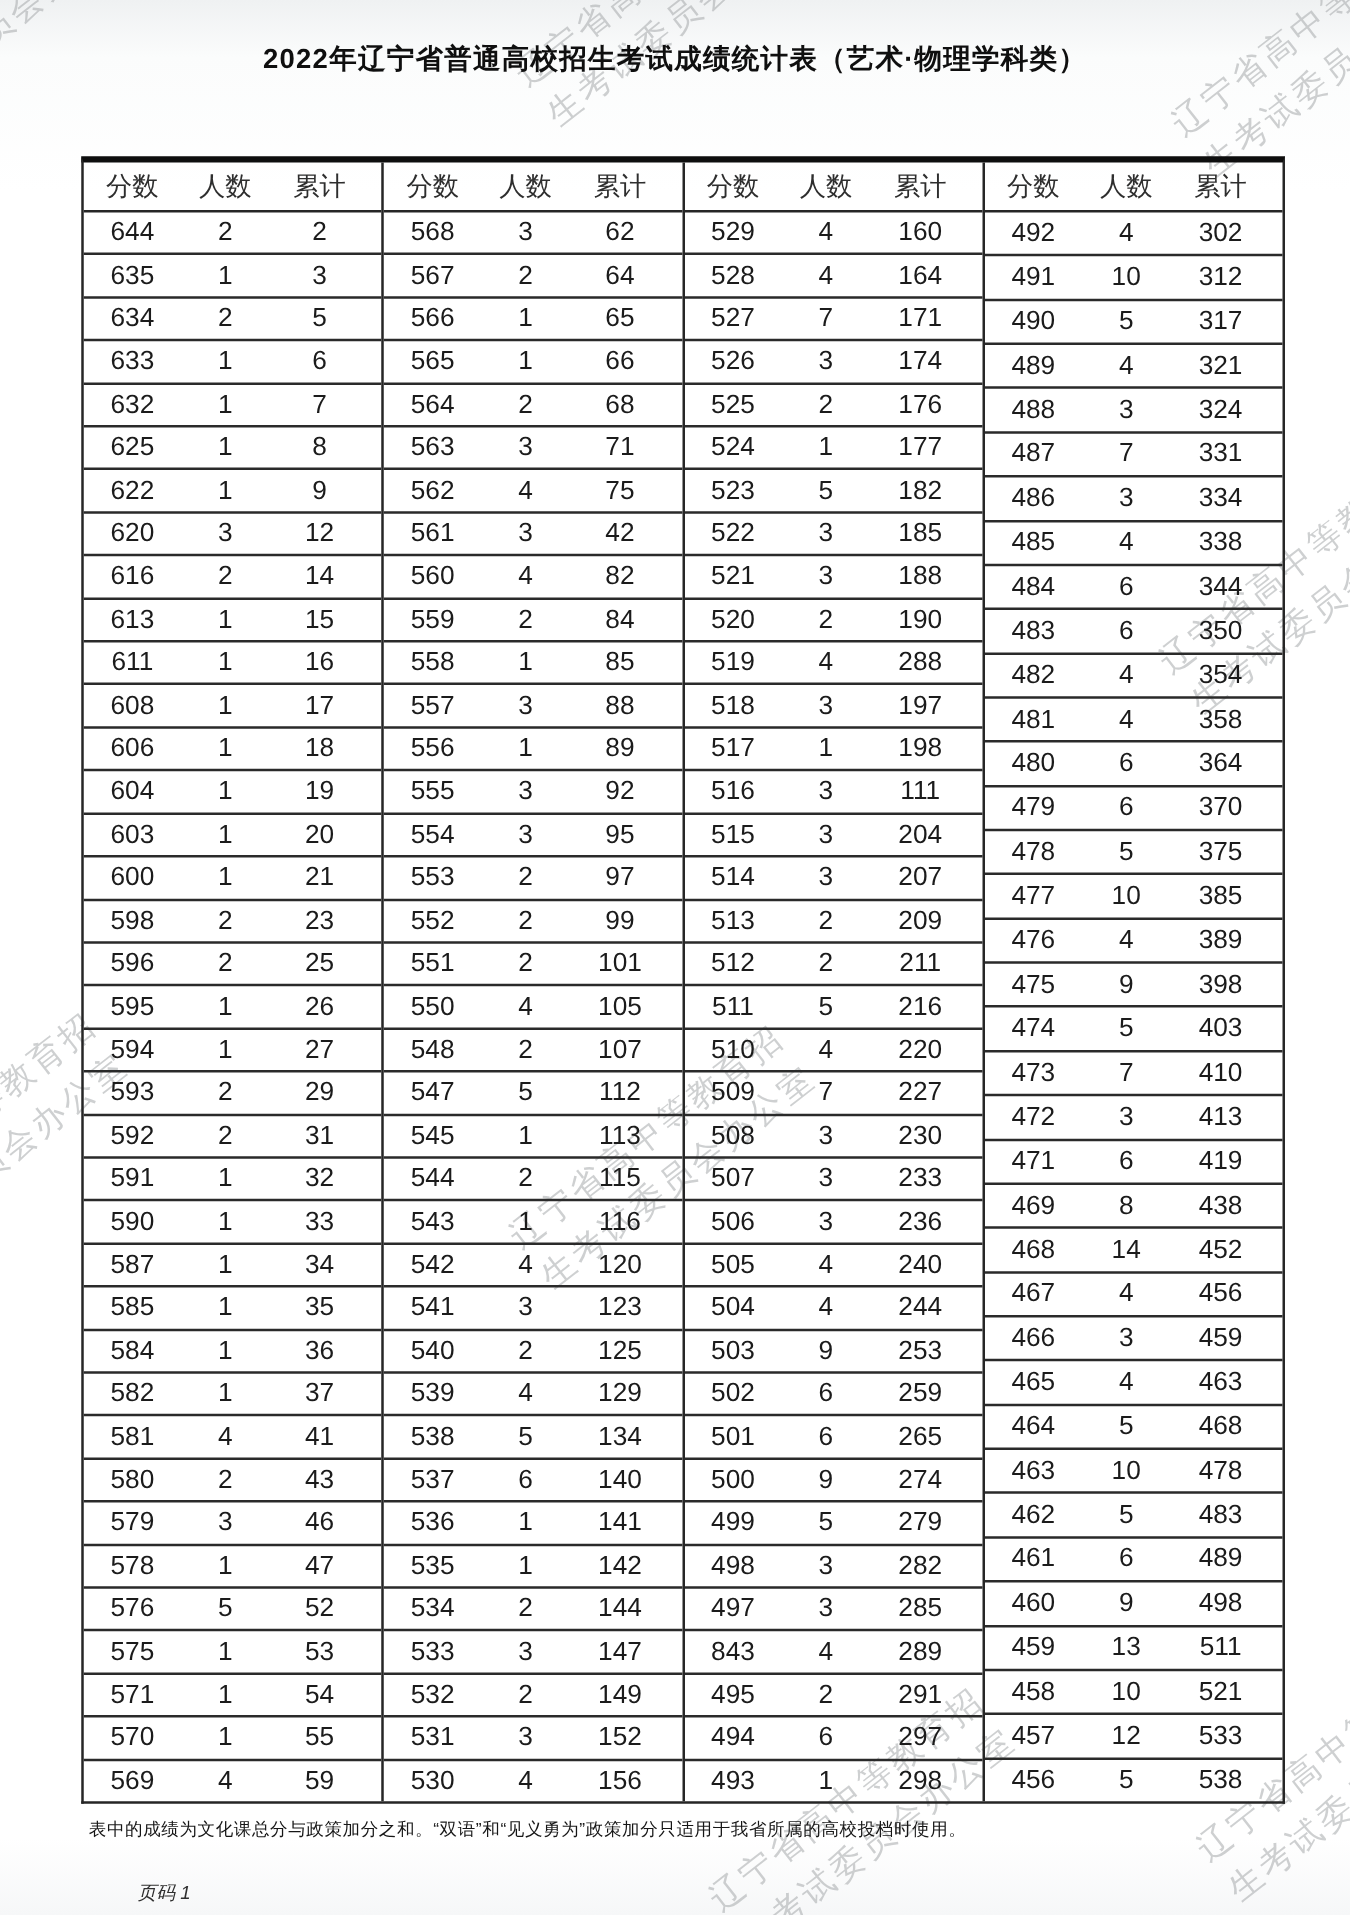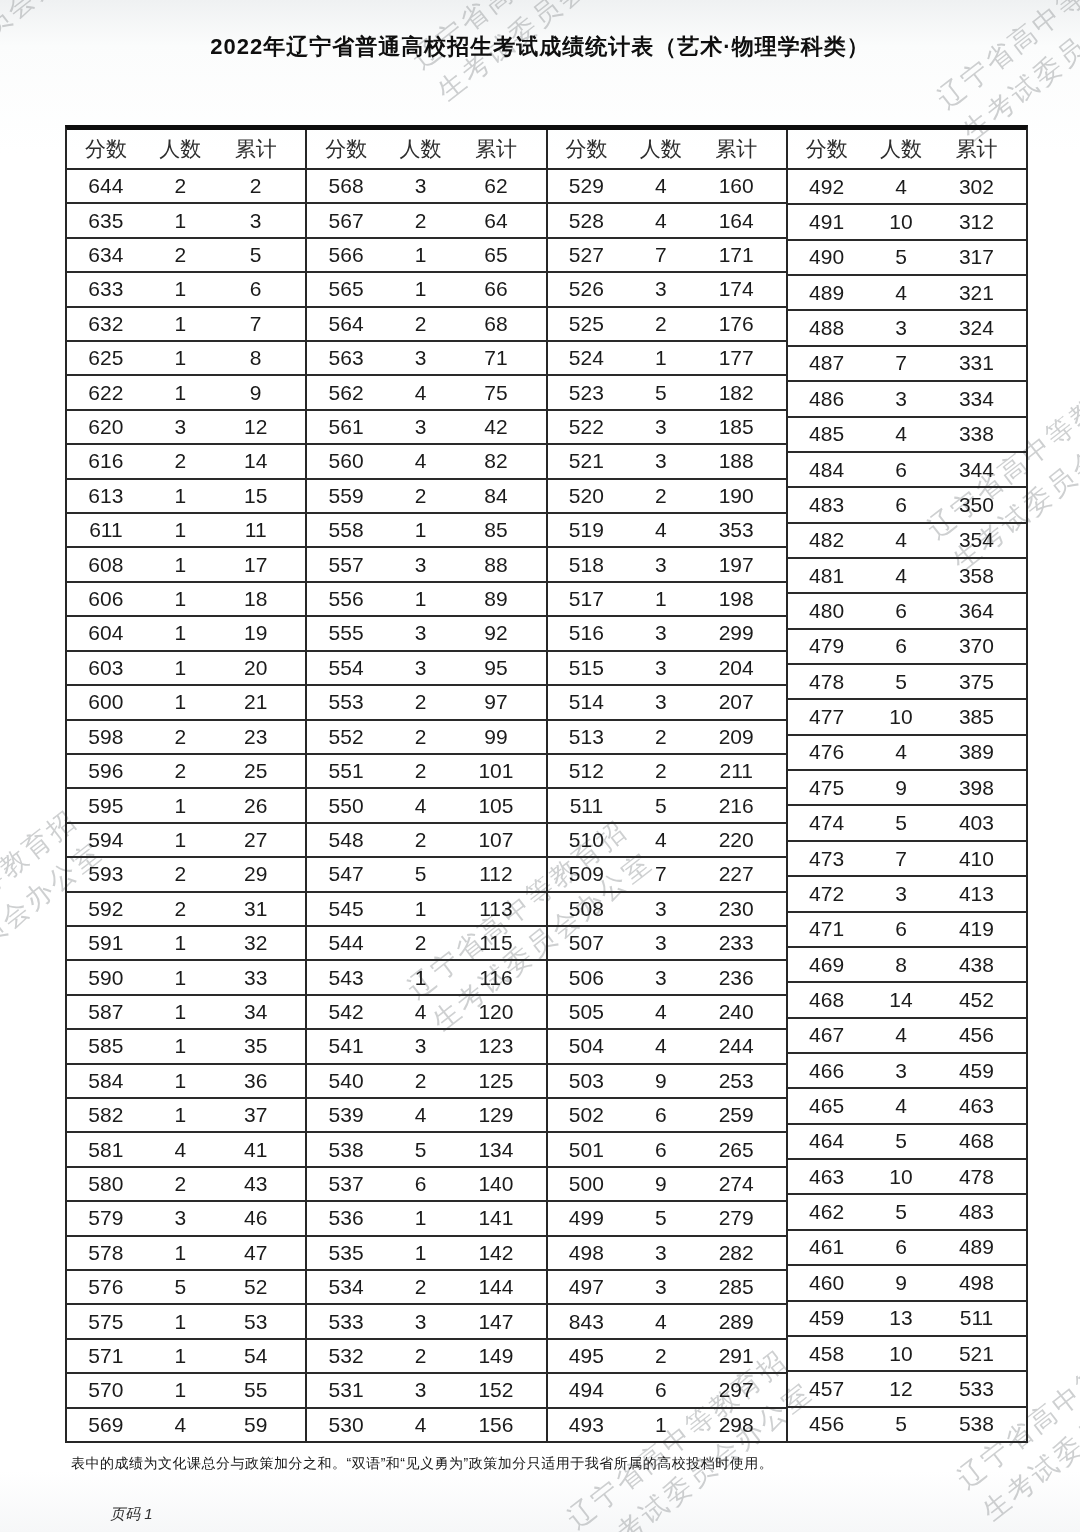--- a/index.html
+++ b/index.html
@@ -150,21 +150,21 @@
           <div class="cell c2">14</div>
         </div>
         <div class="row">
           <div class="cell c0">613</div>
           <div class="cell c1">1</div>
           <div class="cell c2">15</div>
         </div>
         <div class="row">
           <div class="cell c0">611</div>
           <div class="cell c1">1</div>
-          <div class="cell c2">11</div>
+          <div class="cell c2">16</div>
         </div>
         <div class="row">
           <div class="cell c0">608</div>
           <div class="cell c1">1</div>
           <div class="cell c2">17</div>
         </div>
         <div class="row">
           <div class="cell c0">606</div>
           <div class="cell c1">1</div>
           <div class="cell c2">18</div>
@@ -534,36 +534,36 @@
           <div class="cell c2">188</div>
         </div>
         <div class="row">
           <div class="cell c0">520</div>
           <div class="cell c1">2</div>
           <div class="cell c2">190</div>
         </div>
         <div class="row">
           <div class="cell c0">519</div>
           <div class="cell c1">4</div>
-          <div class="cell c2">353</div>
+          <div class="cell c2">288</div>
         </div>
         <div class="row">
           <div class="cell c0">518</div>
           <div class="cell c1">3</div>
           <div class="cell c2">197</div>
         </div>
         <div class="row">
           <div class="cell c0">517</div>
           <div class="cell c1">1</div>
           <div class="cell c2">198</div>
         </div>
         <div class="row">
           <div class="cell c0">516</div>
           <div class="cell c1">3</div>
-          <div class="cell c2">299</div>
+          <div class="cell c2">111</div>
         </div>
         <div class="row">
           <div class="cell c0">515</div>
           <div class="cell c1">3</div>
           <div class="cell c2">204</div>
         </div>
         <div class="row">
           <div class="cell c0">514</div>
           <div class="cell c1">3</div>
           <div class="cell c2">207</div>

